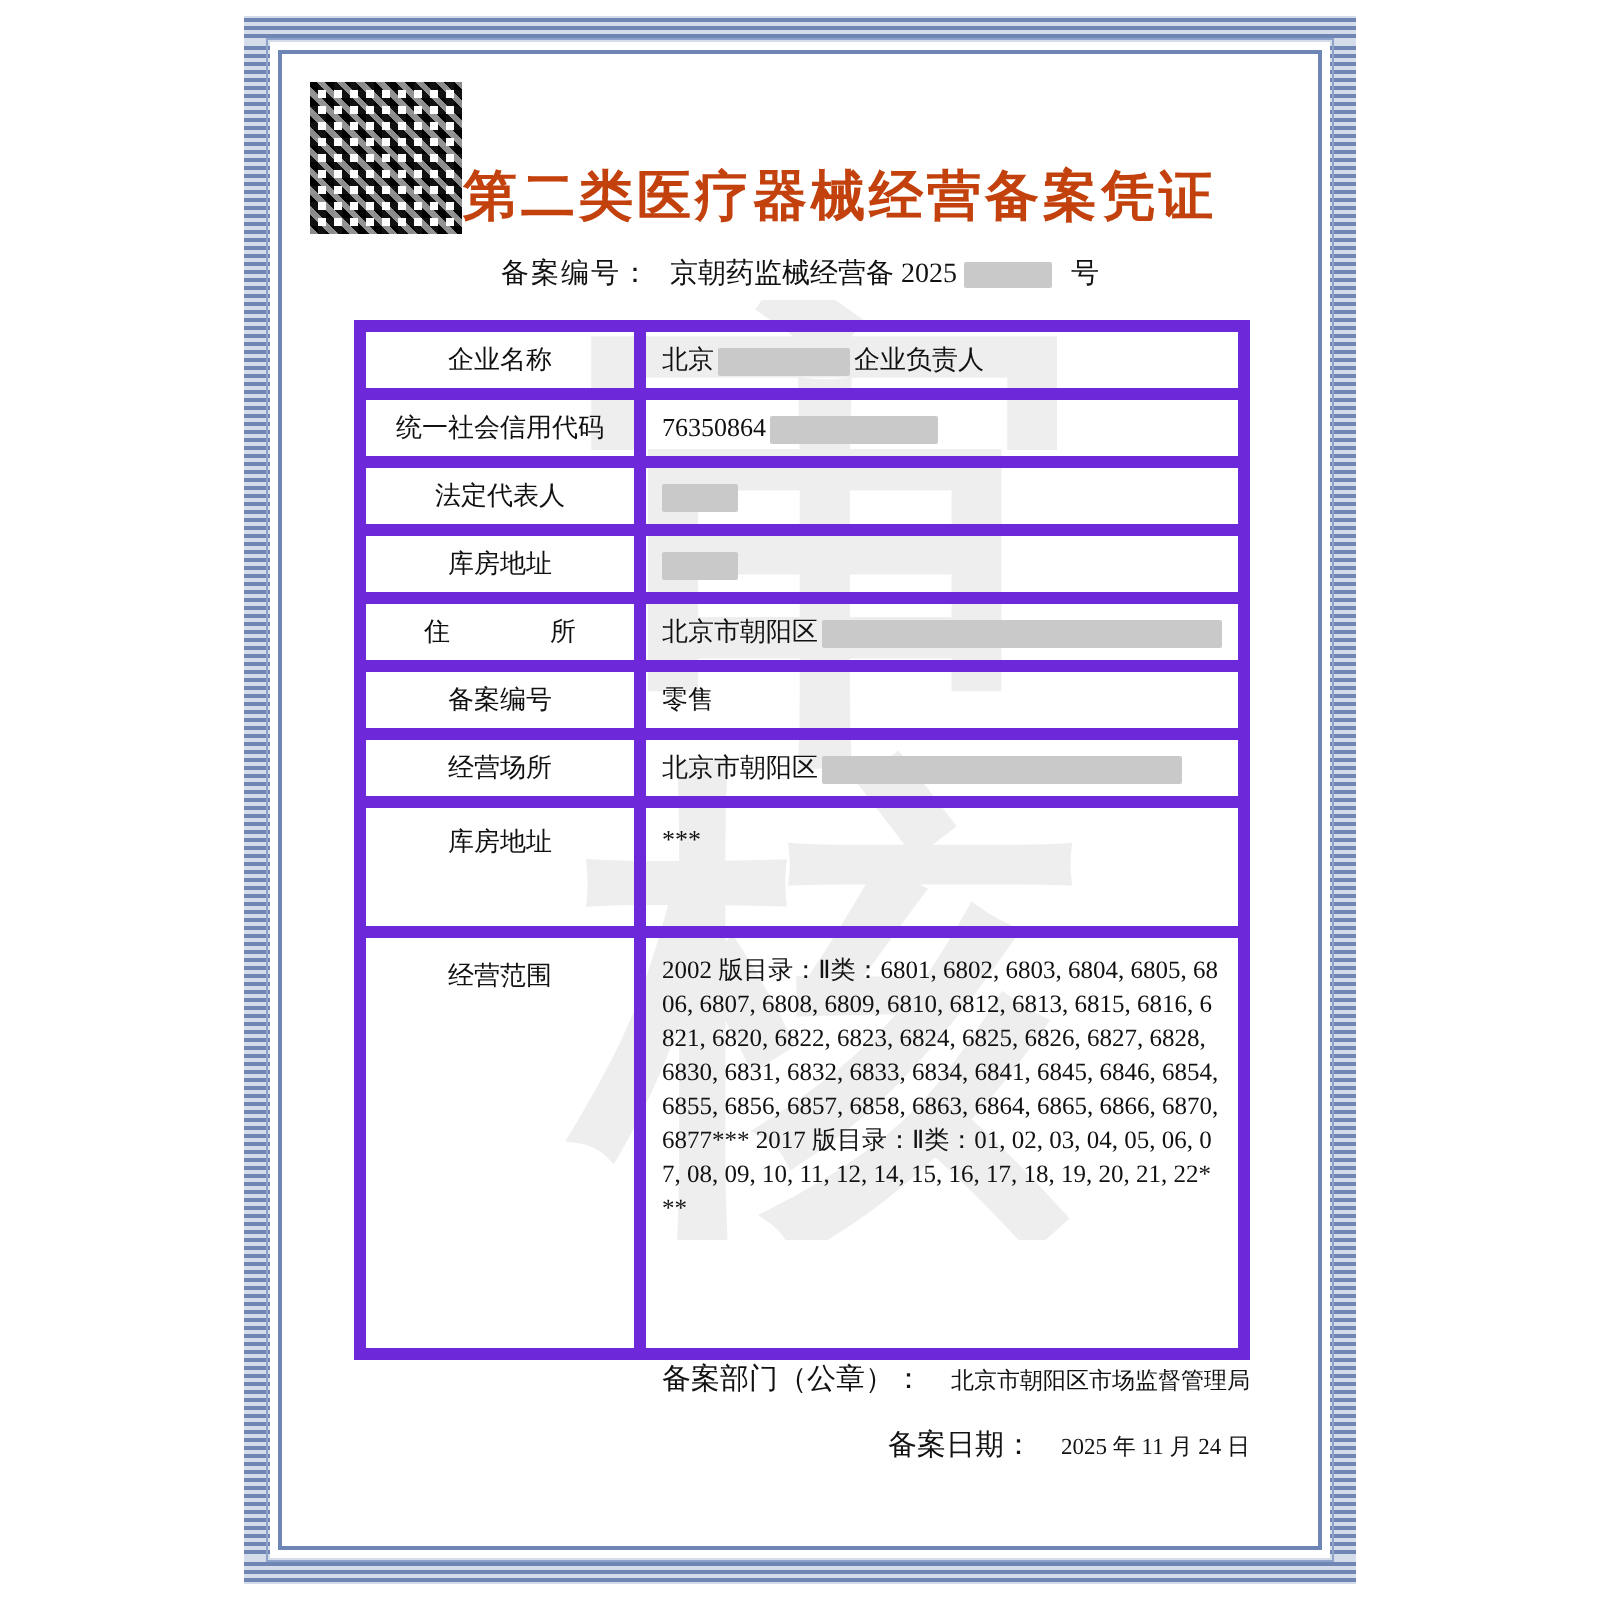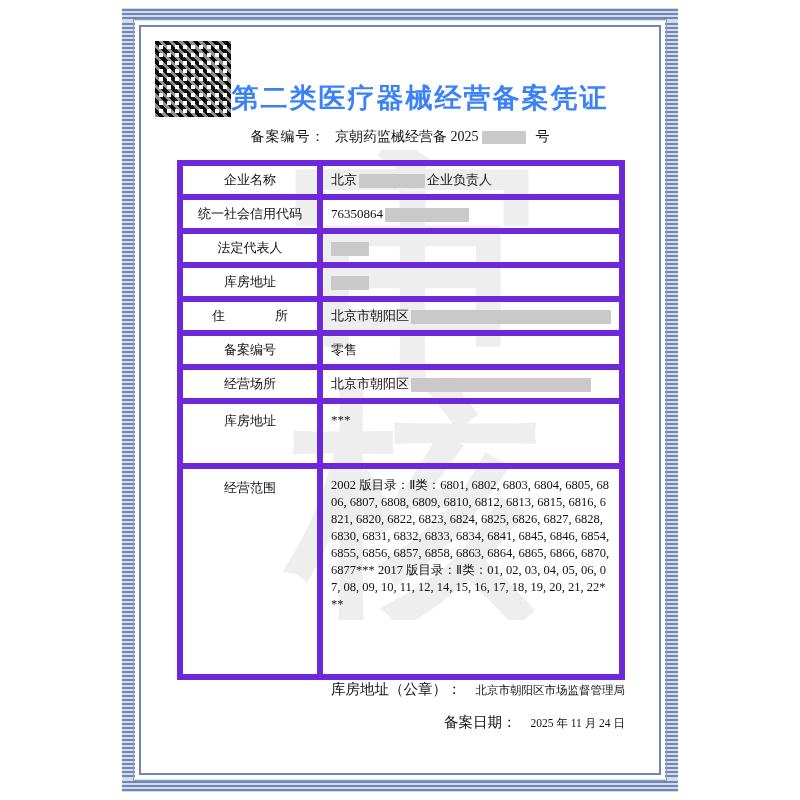--- a/index.html
+++ b/index.html
@@ -121,21 +121,21 @@
     left: 0;
     top: 55px;
     width: 522px;
     text-align: center;
     padding-left: 40px;
     box-sizing: border-box;
     font-family: "Liberation Serif", serif;
     font-weight: bold;
     font-size: 27px;
     letter-spacing: 2px;
-    color: #3b82f6;
+    color: #c2410c;
   }
   .record-no {
     position: absolute;
     left: 0;
     top: 103px;
     width: 522px;
     text-align: center;
     font-family: "Liberation Serif", serif;
     font-size: 14px;
     color: #111;
@@ -282,21 +282,21 @@
           <td class="value">
             <div class="scope-text">2002 版目录：Ⅱ类：6801, 6802, 6803, 6804, 6805, 6806, 6807, 6808, 6809, 6810, 6812, 6813, 6815, 6816, 6821, 6820, 6822, 6823, 6824, 6825, 6826, 6827, 6828, 6830, 6831, 6832, 6833, 6834, 6841, 6845, 6846, 6854, 6855, 6856, 6857, 6858, 6863, 6864, 6865, 6866, 6870, 6877***
 2017 版目录：Ⅱ类：01, 02, 03, 04, 05, 06, 07, 08, 09, 10, 11, 12, 14, 15, 16, 17, 18, 19, 20, 21, 22***</div>
           </td>
         </tr>
       </tbody>
     </table>
 
     <div class="footer">
       <div class="footer-line">
-        <span class="lab">库房地址（公章）：</span><span class="valsm">北京市朝阳区市场监督管理局</span>
+        <span class="lab">备案部门（公章）：</span><span class="valsm">北京市朝阳区市场监督管理局</span>
       </div>
       <div class="footer-line">
         <span class="lab">备案日期：</span><span class="valsm">2025 年 11 月 24 日</span>
       </div>
     </div>
 
   </div>
 </div>
 
 </body></html>

